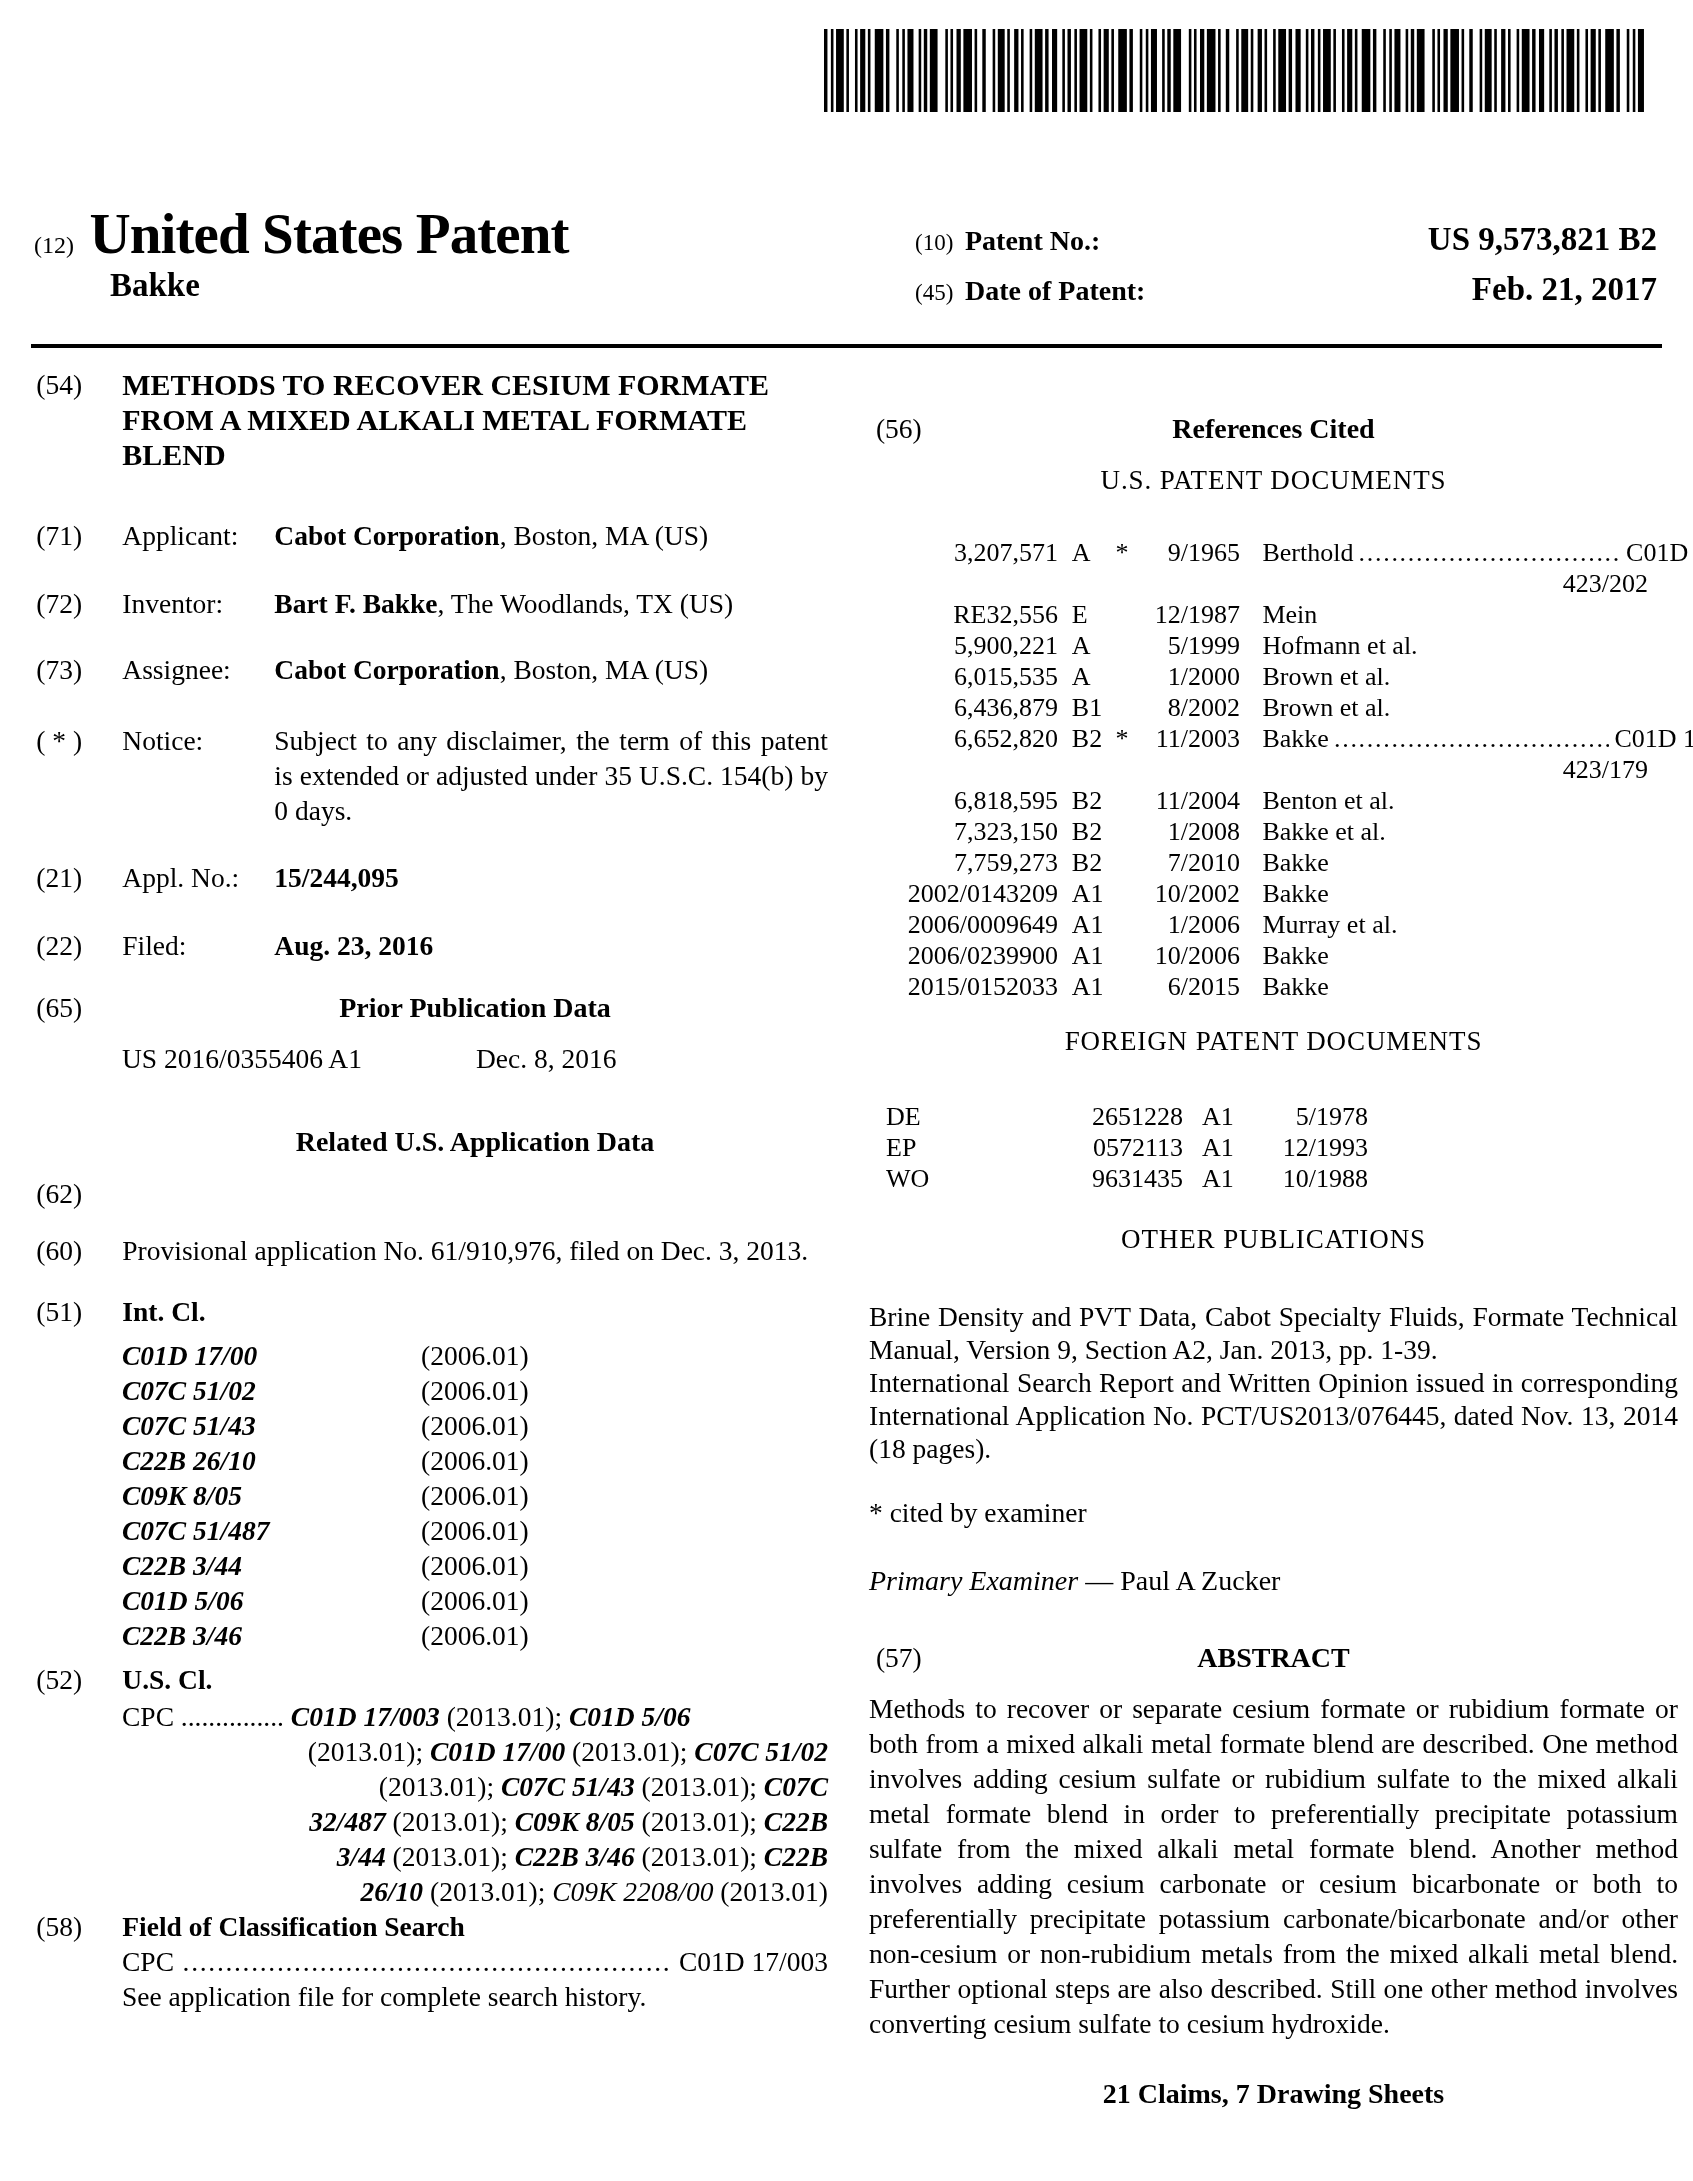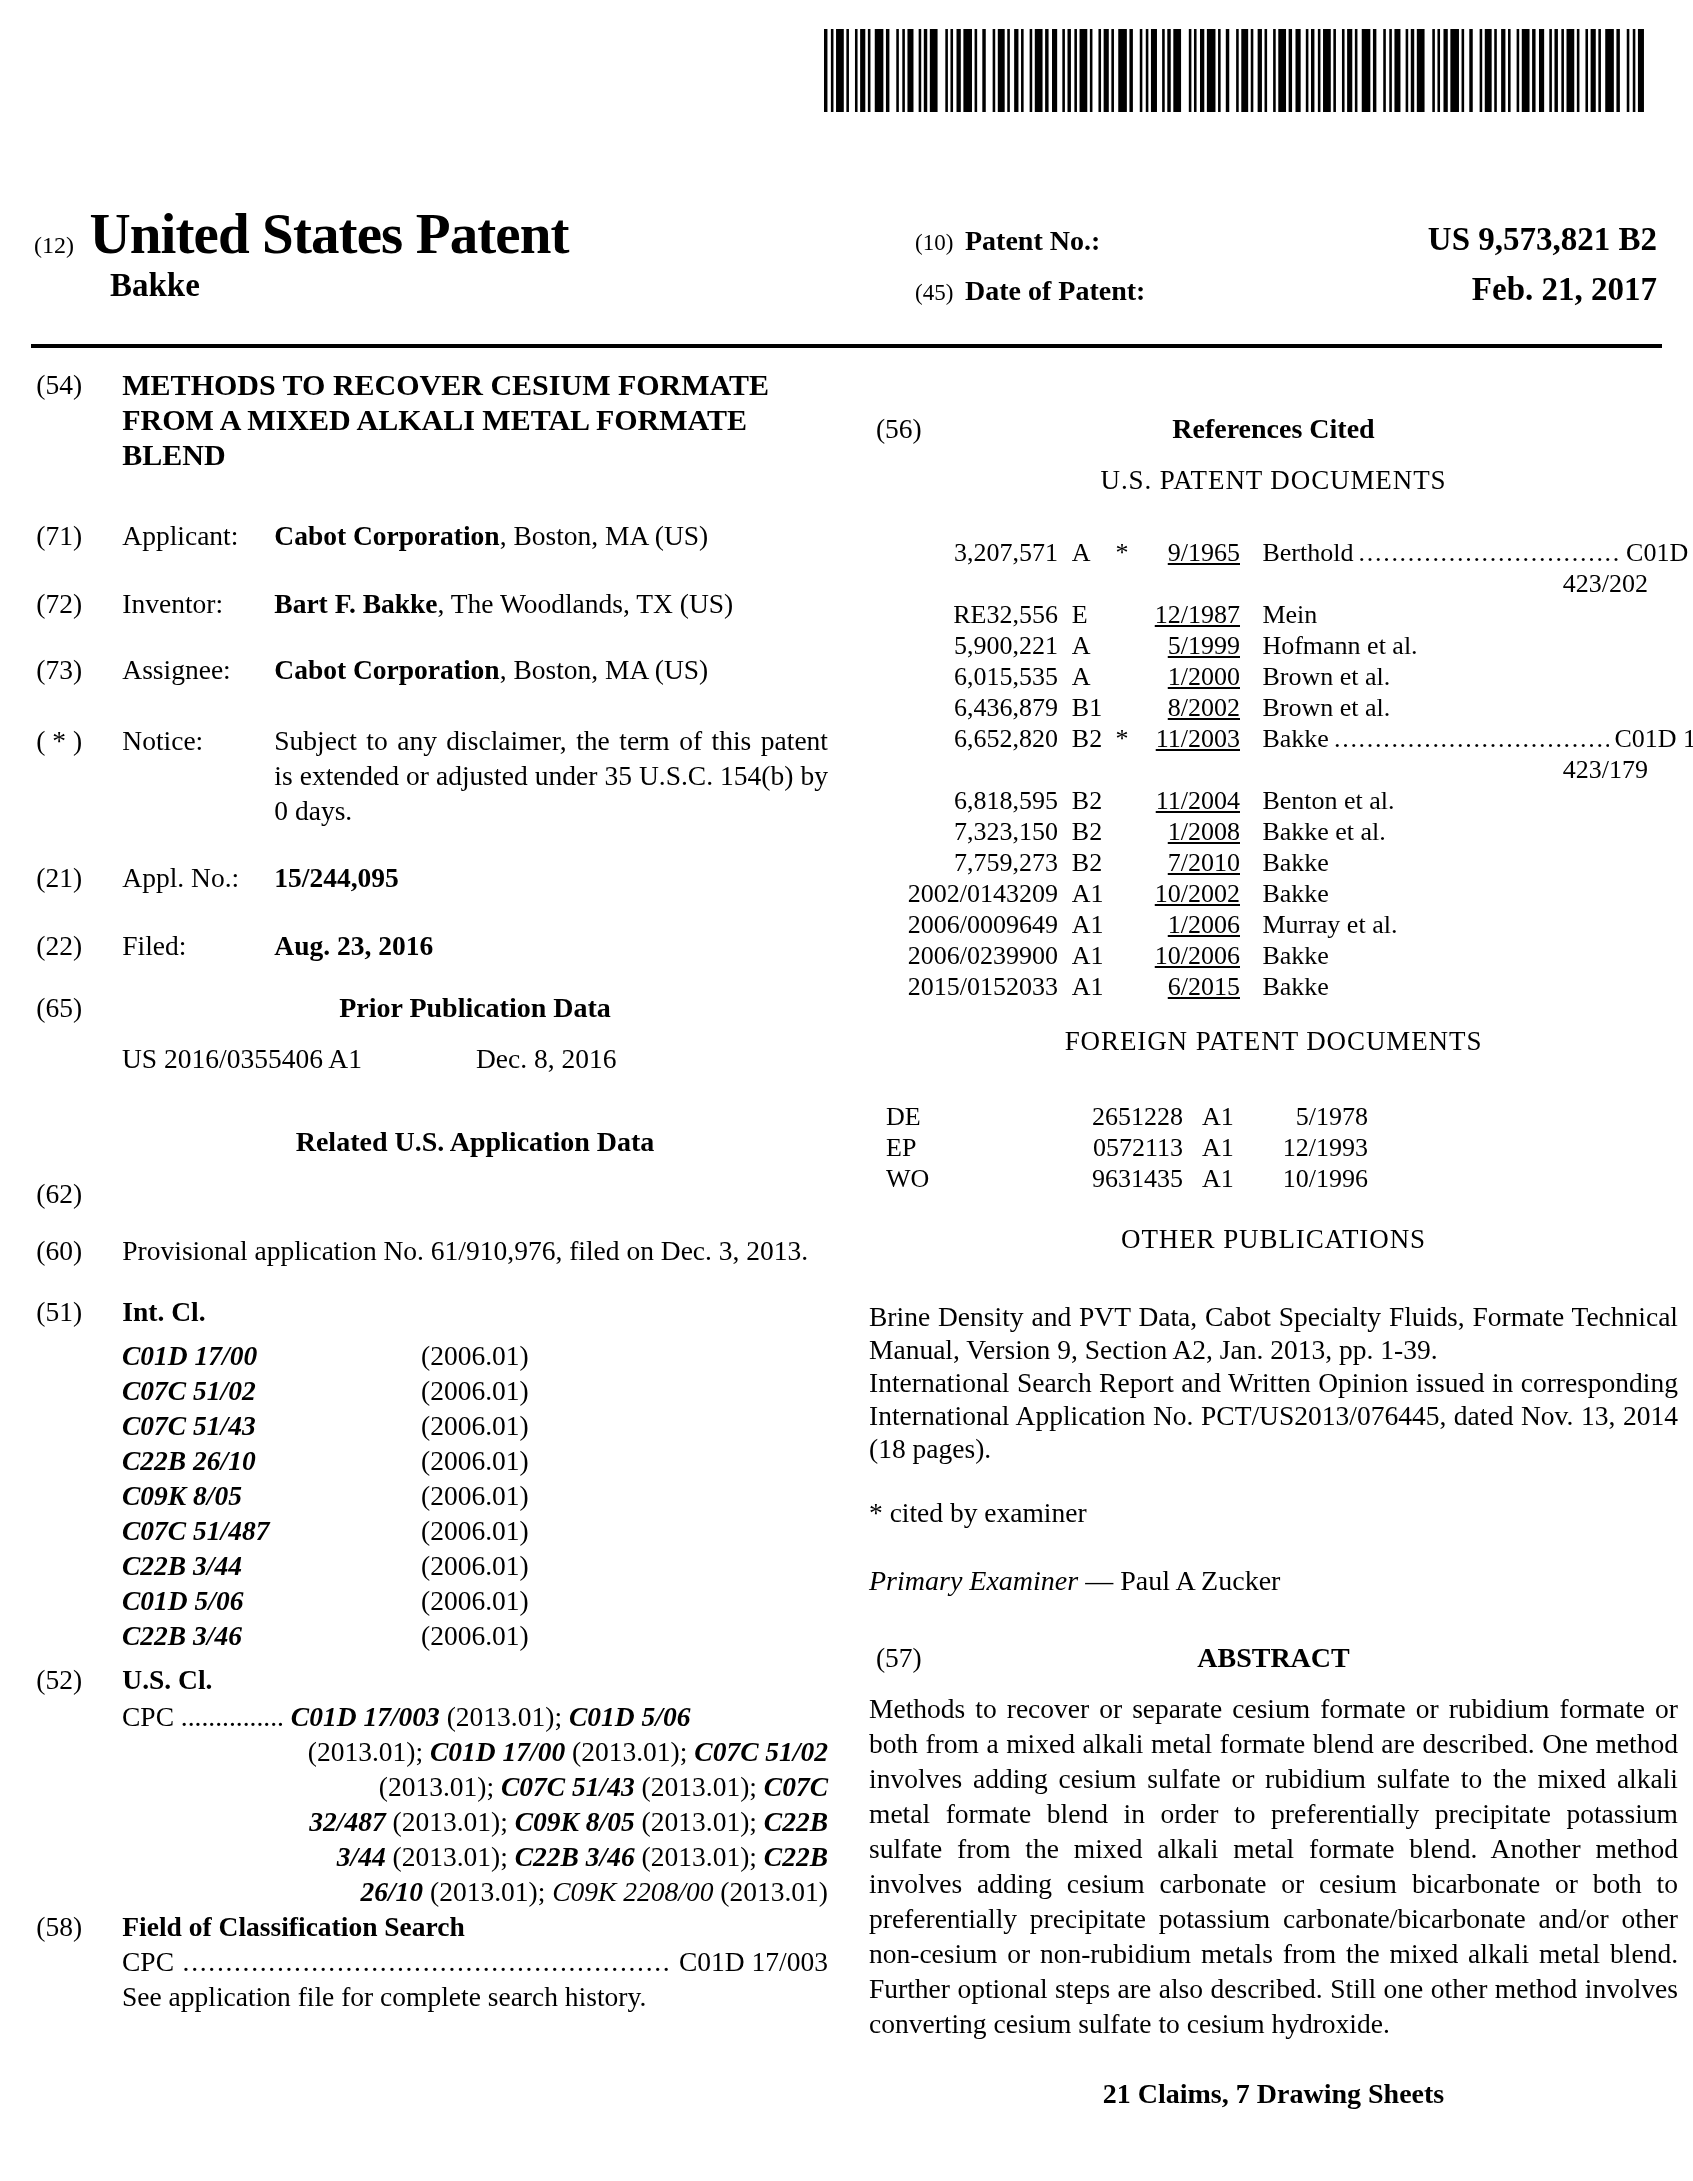--- a/index.html
+++ b/index.html
@@ -73,21 +73,21 @@
   .refs-head{position:relative;margin-top:62px;}
   .refs-head .tag-abs{position:absolute;left:6.9px;top:0;}
   .refs-head h3{font-size:28px;font-weight:bold;margin:0;text-align:center;line-height:35px;}
   .docs-head{font-size:27px;letter-spacing:0.9px;text-align:center;margin-top:17px;line-height:35px;}
   .m-uspd{margin-top:39px;}
   .usp-table{margin-left:17px;width:792px;font-size:26px;line-height:31px;}
   .usp-grid{display:grid;grid-template-columns:172px 52px 24px 106px 1fr;}
   .c-num{text-align:right;}
   .c-kind{padding-left:13.8px;}
   .c-star{text-align:center;}
-  .c-date{text-align:right;text-decoration:underline;}
+  .c-date{text-align:right;}
   .c-name{display:flex;padding-left:22.4px;}
   .leader-dots{flex:1;overflow:hidden;white-space:nowrap;margin:0 5.2px;letter-spacing:1.7px;}
   .usp-cls2{text-align:right;padding-right:30px;}
   .usp-cls2:empty{display:none;}
   .m-foreign-head{margin-top:22.4px;}
   .m-foreign-table{margin-top:42px;}
   .for-table{margin-left:17px;width:792px;font-size:26px;line-height:31px;}
   .for-grid{display:grid;grid-template-columns:65px 232px 65px 120px;}
   .f-num{text-align:right;}
   .f-kind{padding-left:19px;}
@@ -624,21 +624,21 @@
         <span>EP</span>
         <span class="f-num">0572113</span>
         <span class="f-kind">A1</span>
         <span class="f-date">12/1993</span>
       </div>
 
       <div class="for-grid">
         <span>WO</span>
         <span class="f-num">9631435</span>
         <span class="f-kind">A1</span>
-        <span class="f-date">10/1996</span>
+        <span class="f-date">10/1988</span>
       </div>
     </div>
 
   <div class="docs-head m-other-head">OTHER PUBLICATIONS</div>
 
   <div class="pubs">
 
       <p>Brine Density and PVT Data, Cabot Specialty Fluids, Formate Technical Manual, Version 9, Section A2, Jan. 2013, pp. 1-39.</p>
 
       <p>International Search Report and Written Opinion issued in corresponding International Application No. PCT/US2013/076445, dated Nov. 13, 2014 (18 pages).</p>

